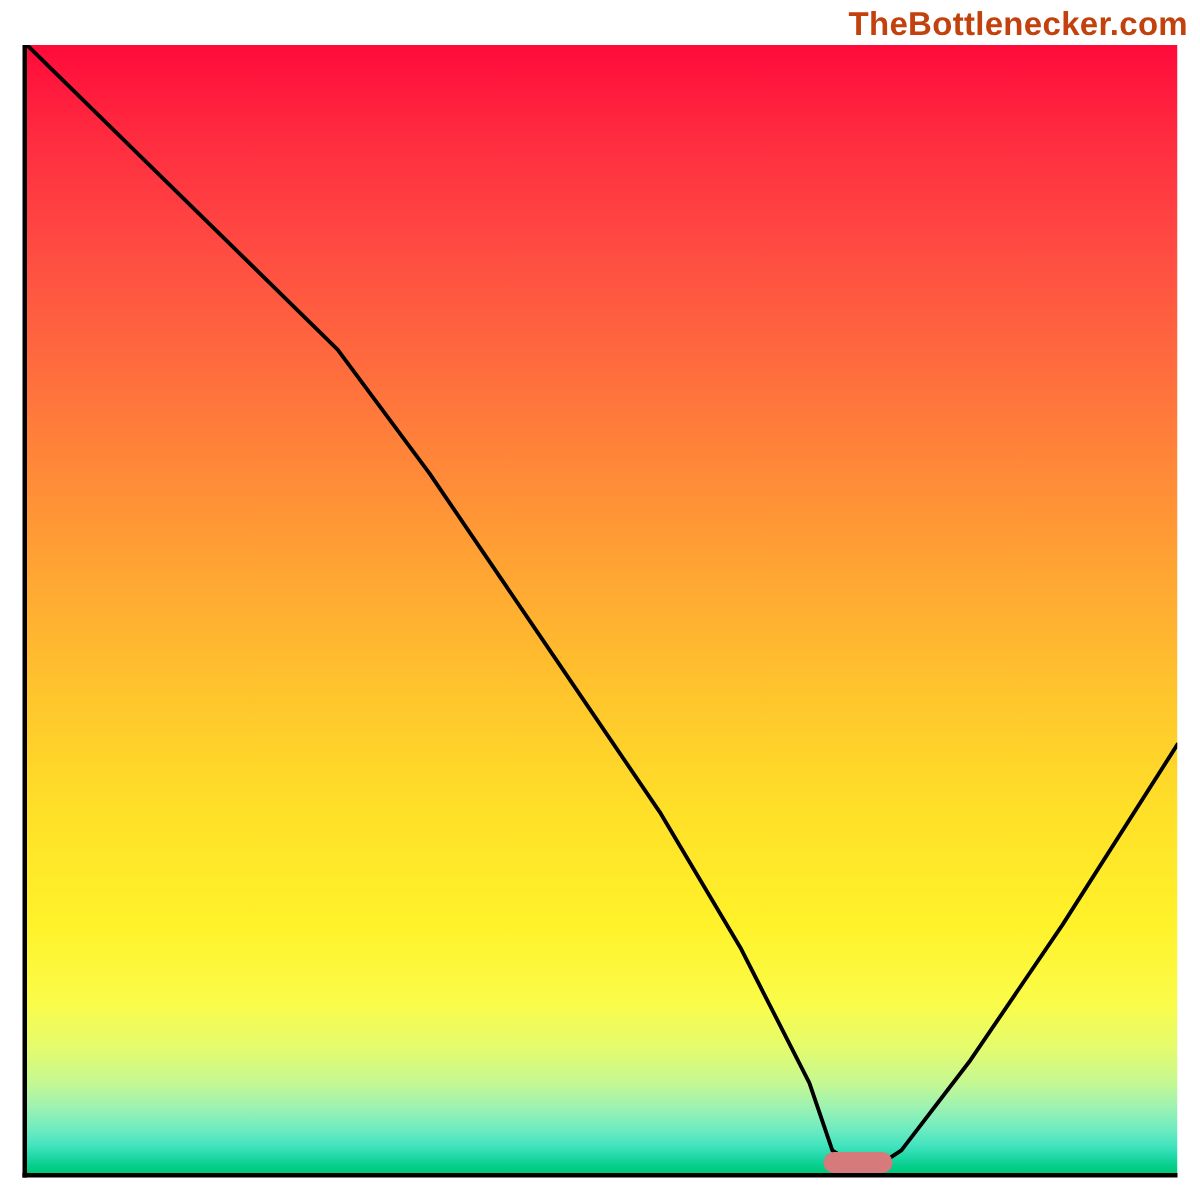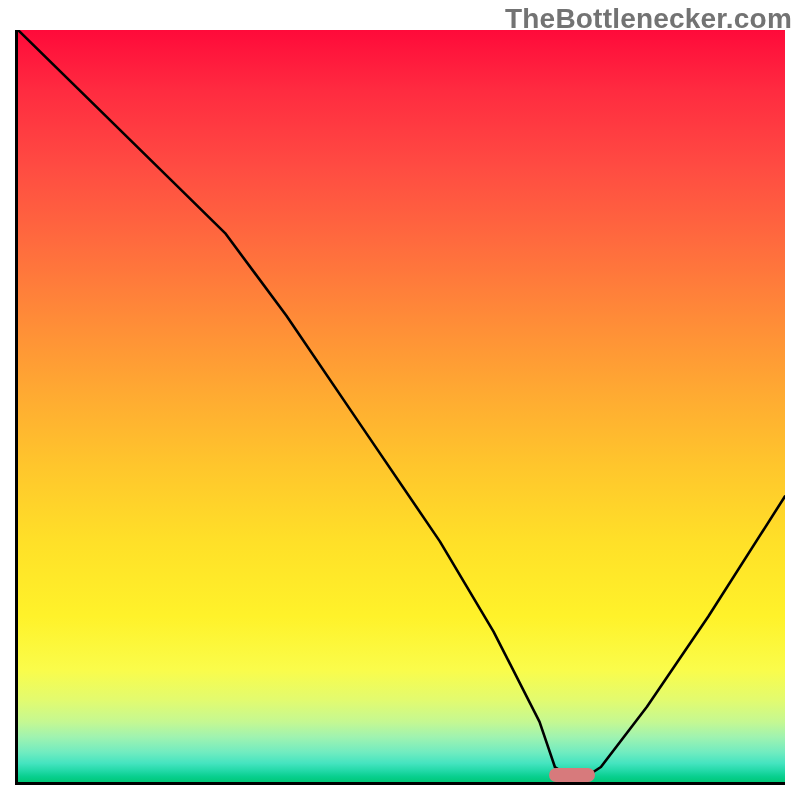--- a/index.html
+++ b/index.html
@@ -13,23 +13,23 @@
   }
   .chart-wrap {
     position: relative;
     width: 800px;
     height: 800px;
   }
   .watermark {
     position: absolute;
     top: 3px;
     right: 8px;
-    font-size: 28px;
+    font-size: 22px;
     font-weight: 600;
-    color: #737373;
+    color: #c2410c;
     letter-spacing: 0.2px;
     user-select: none;
     z-index: 20;
     margin-left: 10px;
   }
   .plot-area {
     position: absolute;
     left: 15px;
     top: 30px;
     width: 770px;

